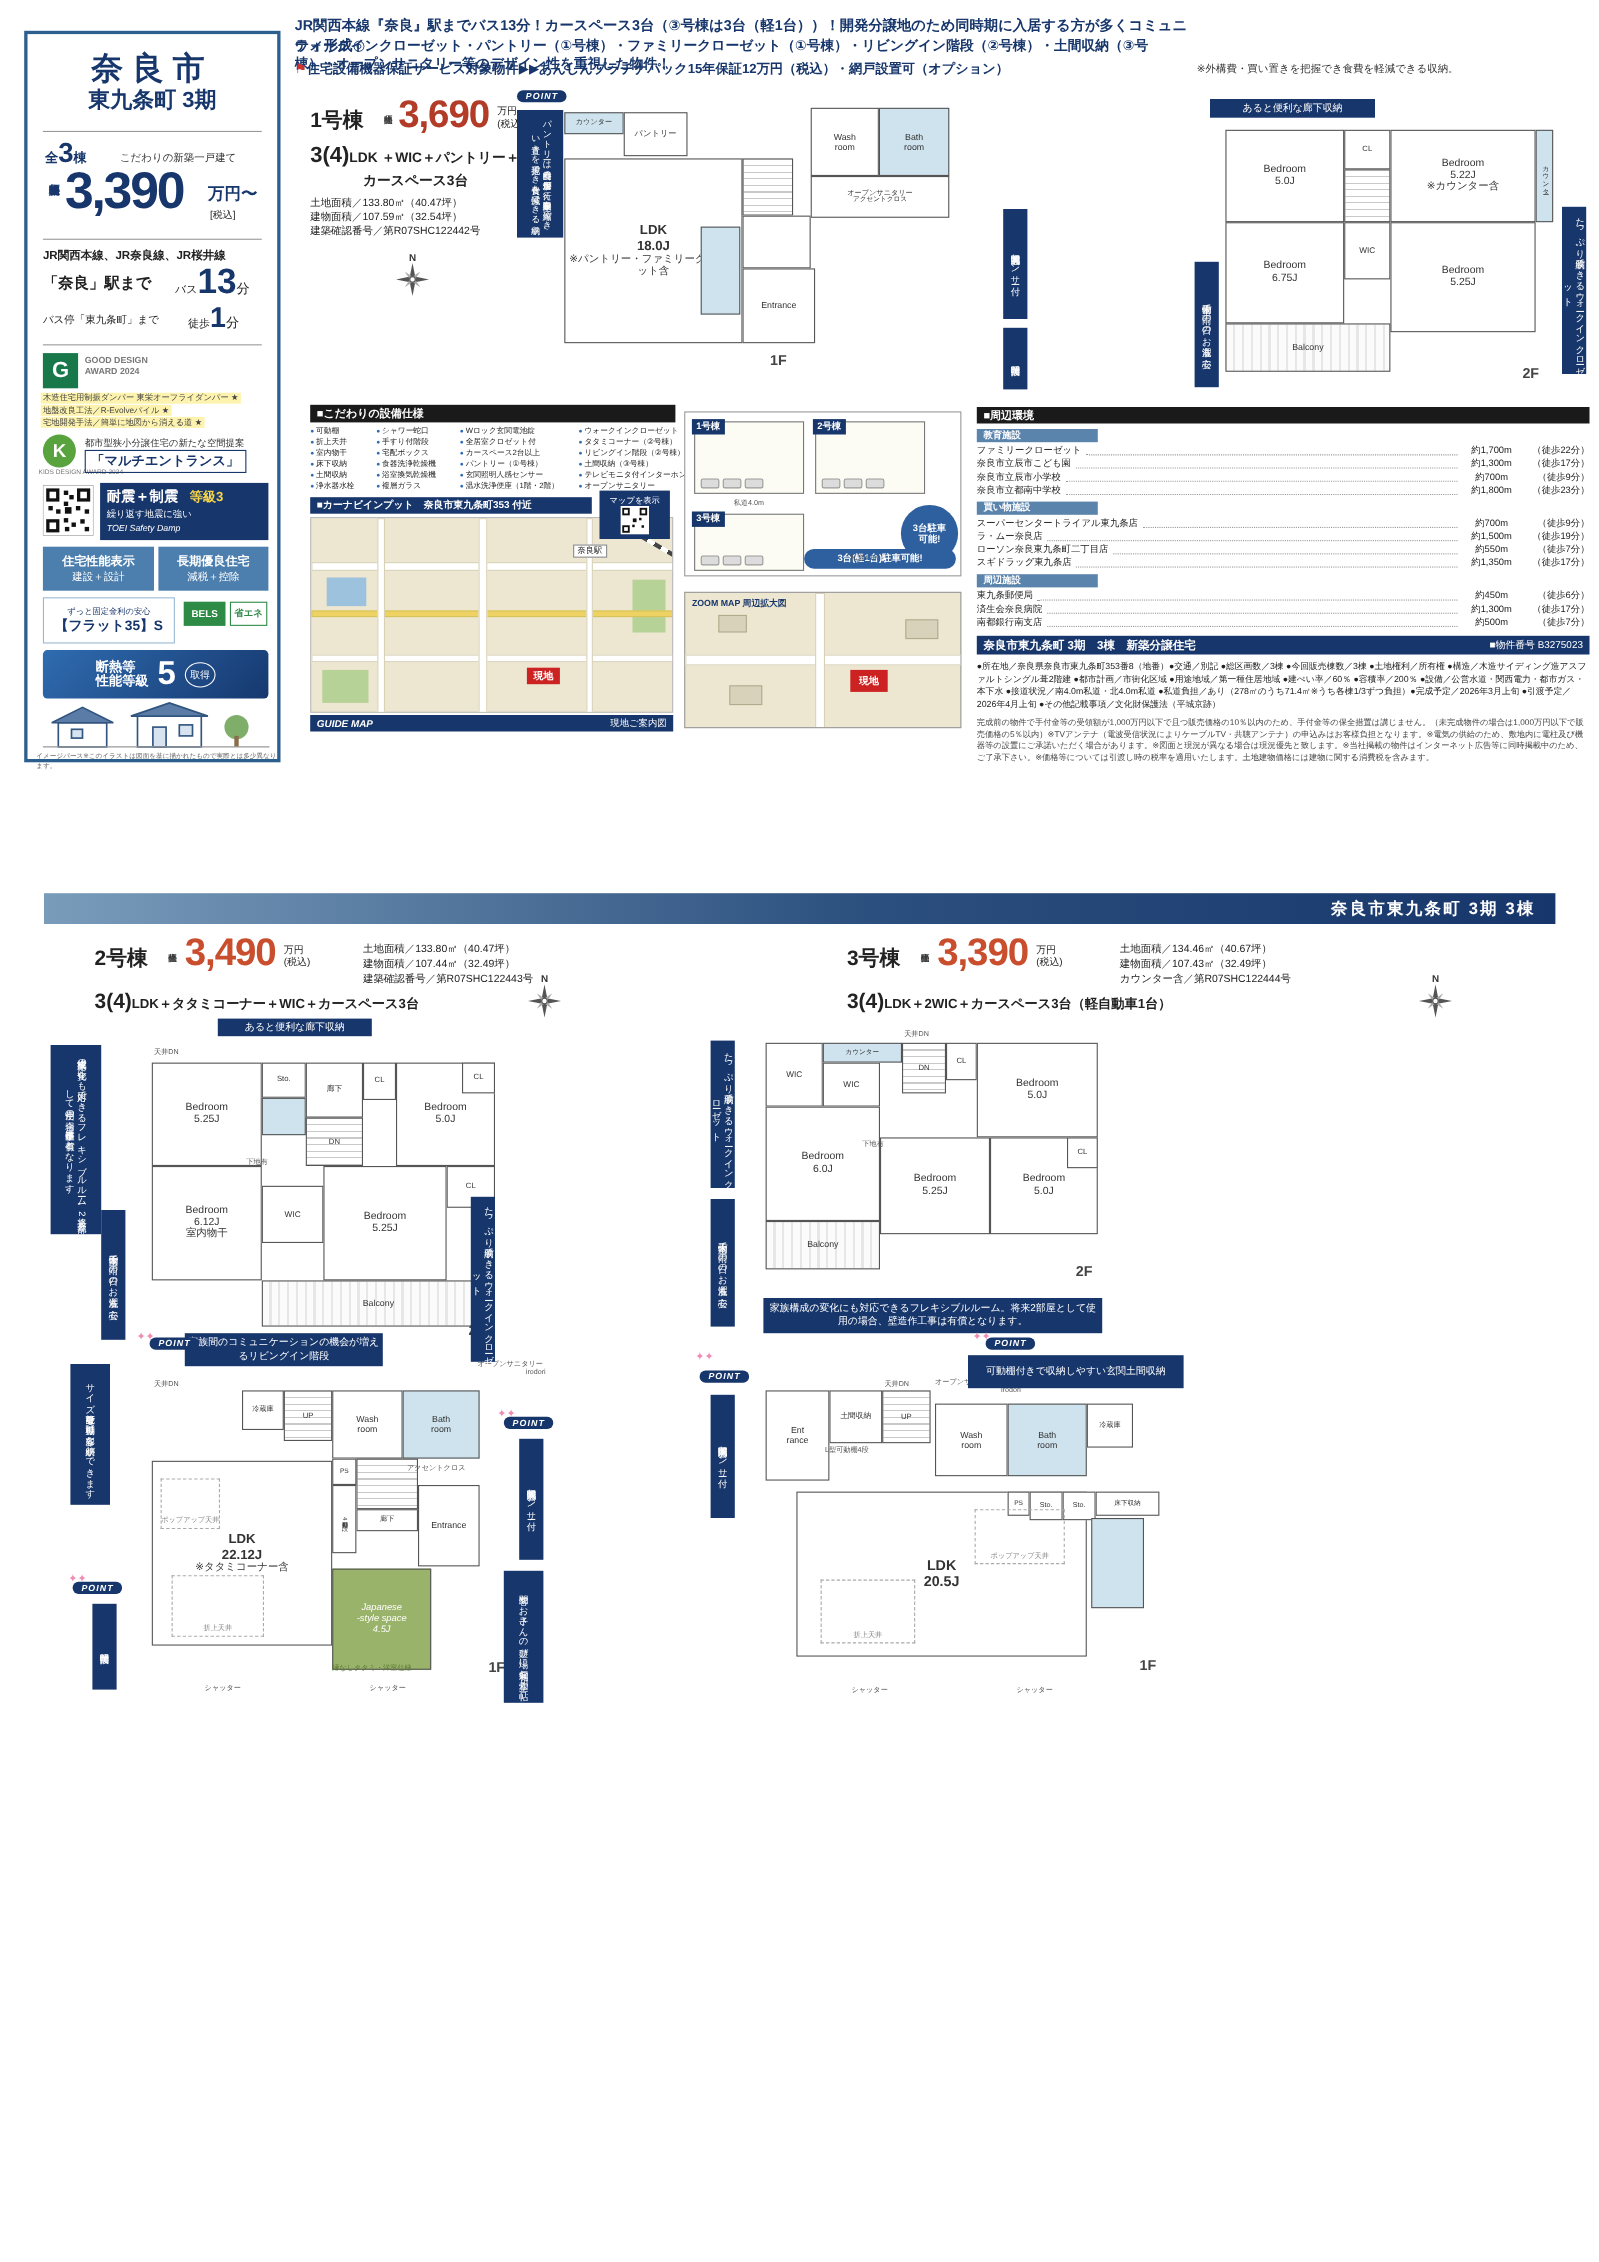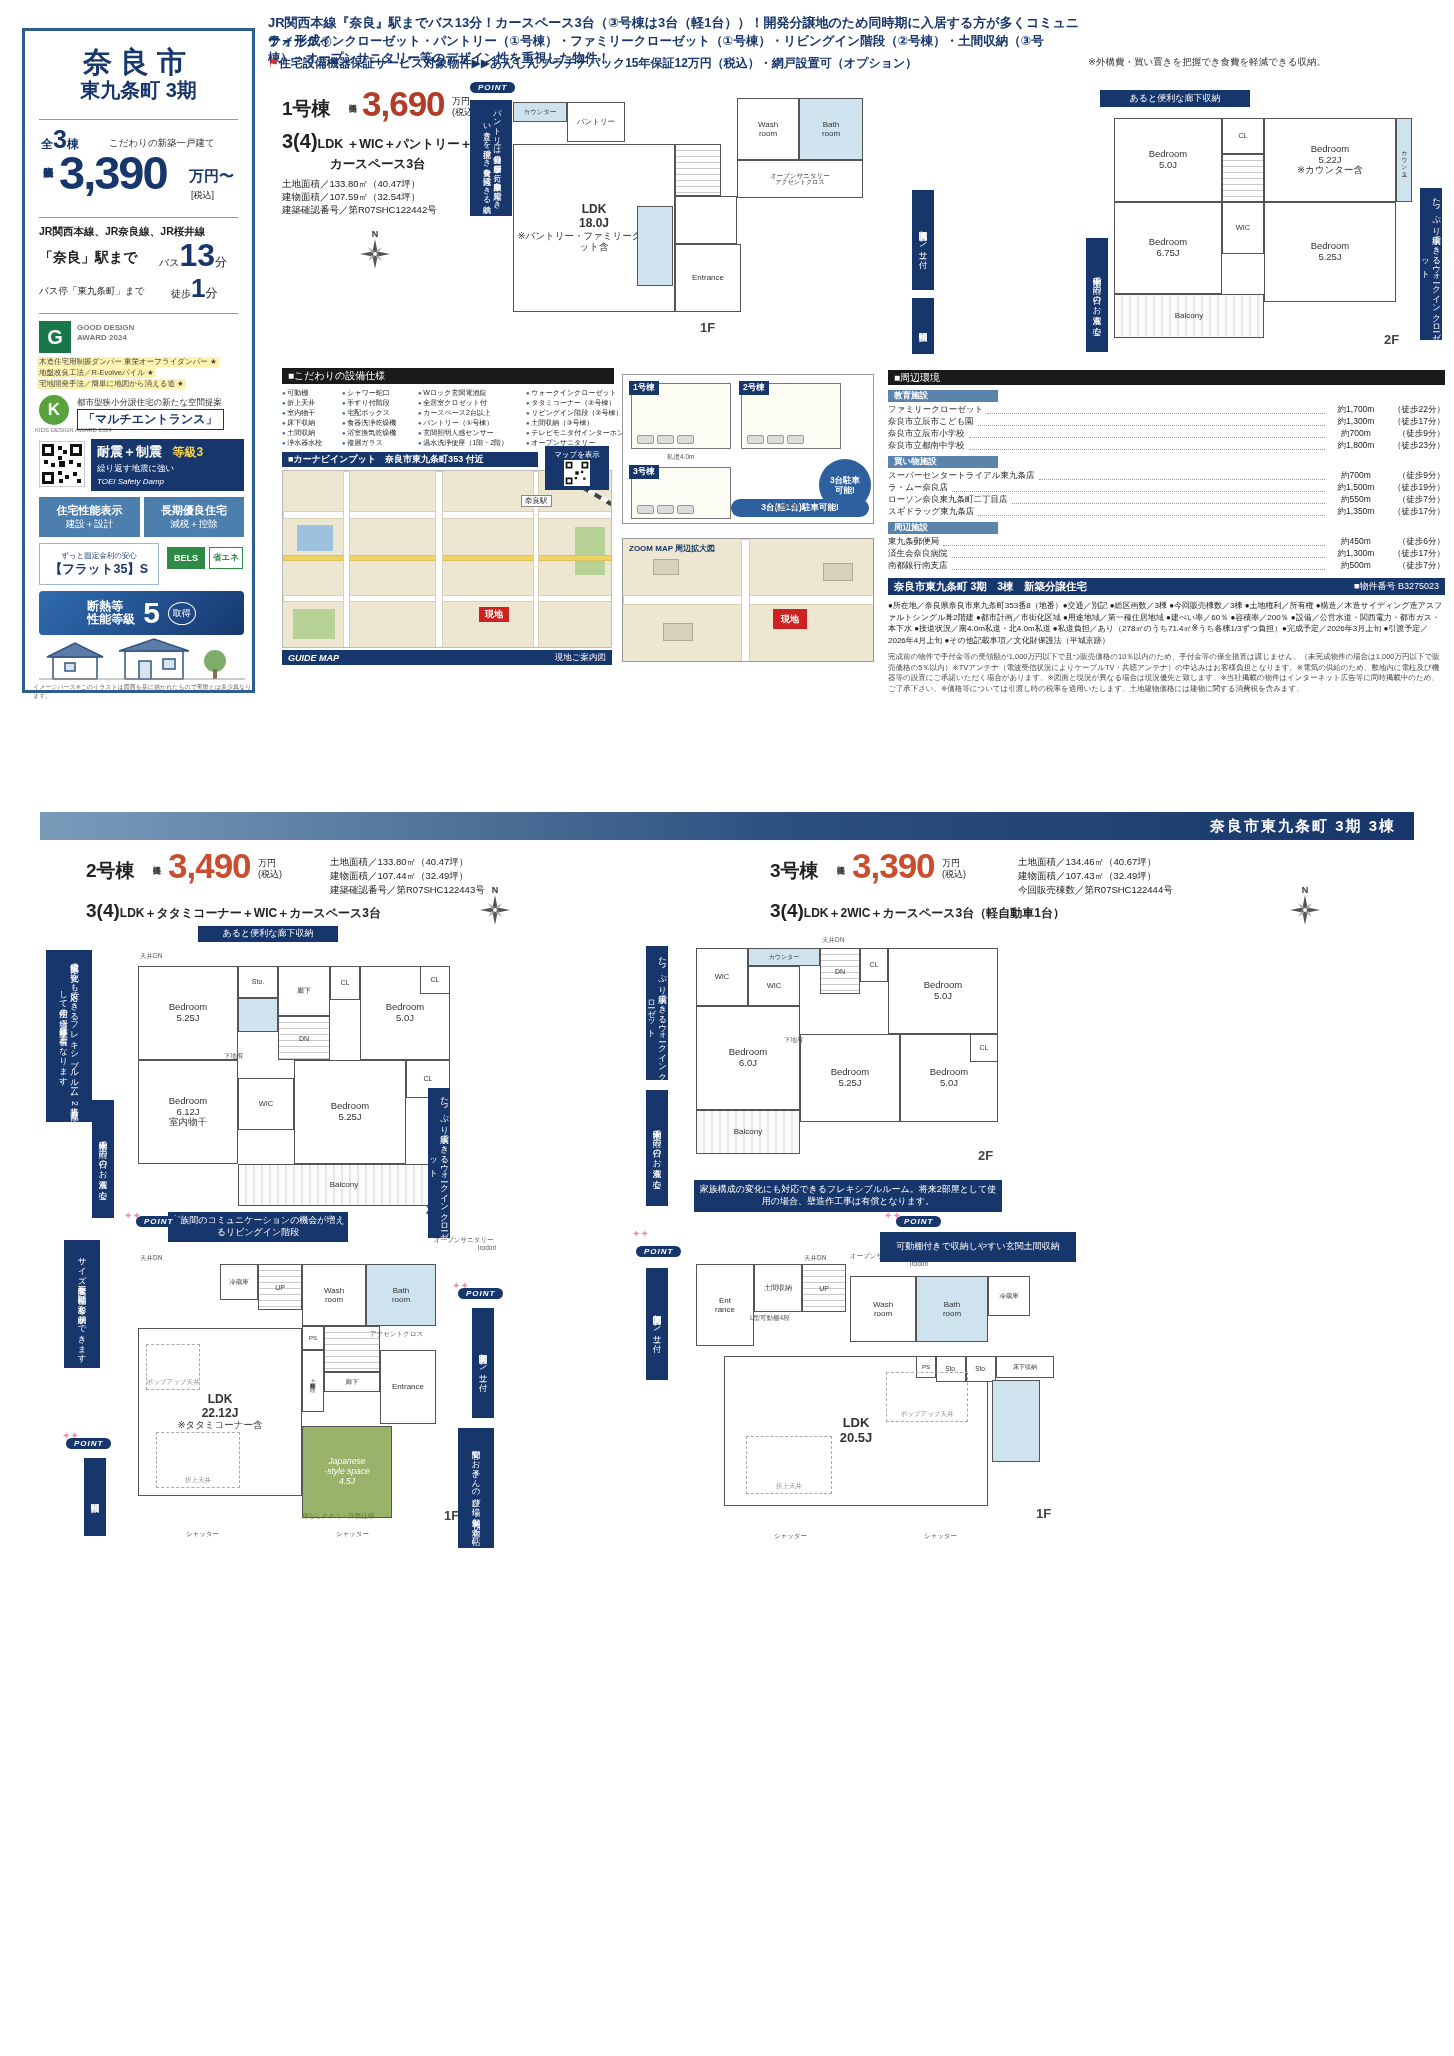--- a/index.html
+++ b/index.html
@@ -25,21 +25,21 @@
 .car{position:absolute;width:17px;height:9px;background:#dcdcdc;border:1px solid #999;border-radius:2px}
 .mroad{position:absolute;background:#fff;border:1px solid #d8d1b6}
 .envrow{position:absolute;display:flex;align-items:flex-end;width:557px;font-size:8.5px}
 .envrow .dots{flex:1;border-bottom:1px dotted #999;margin:0 4px 2px}
 .envrow .ds{width:54px;text-align:center;white-space:nowrap}
 .envrow .wk{width:62px;text-align:right;white-space:nowrap}
 .groupbar{position:absolute;background:#5b84ad;color:#fff;font-size:8.5px;font-weight:bold;display:flex;align-items:center;padding:0 6px;height:12px;width:110px}
 .info{font-size:9.5px;color:#222}
 .price-red{color:#b23c28;font-weight:bold;letter-spacing:-1px}
 .price-red2{color:#c94e2e;font-weight:bold;letter-spacing:-1px}
-.barblack{position:absolute;background:#1a1a1a;color:#fff;display:flex;align-items:center;padding:0 6px;font-weight:normal}
+.barblack{position:absolute;background:#1a1a1a;color:#fff;display:flex;align-items:center;padding:0 6px;font-weight:bold}
 .barnavy{position:absolute;background:#17366b;color:#fff;display:flex;align-items:center;padding:0 6px}
 .specitem{font-size:7px;line-height:10px;white-space:nowrap}
 .specitem::before{content:"● ";color:#2f6cb0;font-size:6px}
 .hl{background:#fdf3ae}
 </style>
 </head>
 <body>
 
 <div class="abs" id="p1" style="left:0;top:0;width:1454px;height:760px">
 
@@ -478,21 +478,21 @@
   <div class="spark" style="left:62px;top:630px">✦✦</div>
   <div class="pill" style="left:66px;top:638px">POINT</div>
   <div class="callout vert" style="left:84px;top:658px;width:22px;height:78px;font-size:8.5px">間接照明付</div>
 
   <div class="abs b" style="left:770px;top:58px;font-size:19px">3号棟</div>
   <div class="abs vert" style="left:834px;top:60px;height:38px;font-size:8px;color:#333">販売価格</div>
   <div class="abs price-red2" style="left:852px;top:46px;font-size:35px">3,390</div>
   <div class="abs" style="left:942px;top:58px;width:24px;font-size:9px;line-height:1.2">万円(税込)</div>
   <div class="abs info" style="left:1018px;top:56px">土地面積／134.46㎡（40.67坪）</div>
   <div class="abs info" style="left:1018px;top:70px">建物面積／107.43㎡（32.49坪）</div>
-  <div class="abs info" style="left:1018px;top:84px">今回販売棟数／第R07SHC122444号</div>
+  <div class="abs info" style="left:1018px;top:84px">カウンター含／第R07SHC122444号</div>
   <div class="abs" style="left:770px;top:100px"><span class="b" style="font-size:19px">3(4)</span><span class="b" style="font-size:12px">LDK＋2WIC＋カースペース3台（軽自動車1台）</span></div>
   <svg class="abs" style="left:1288px;top:84px" width="34" height="42" viewBox="0 0 34 42">
       <text x="17" y="9" text-anchor="middle" font-size="9" fill="#333" font-weight="bold">N</text>
       <g transform="translate(17,26)">
         <polygon points="0,-15 3,0 0,15 -3,0" fill="#555"></polygon>
         <polygon points="-15,0 0,-3 15,0 0,3" fill="#555"></polygon>
         <g transform="rotate(45)">
           <polygon points="0,-10 2,0 0,10 -2,0" fill="#aaa"></polygon>
           <polygon points="-10,0 0,-2 10,0 0,2" fill="#aaa"></polygon>
         </g>

